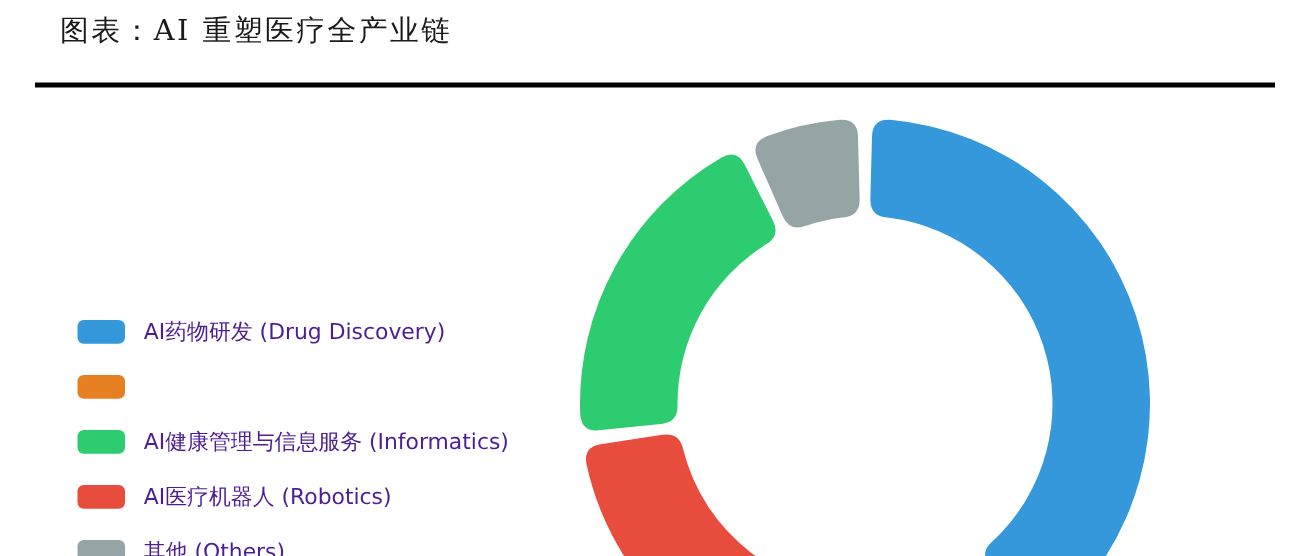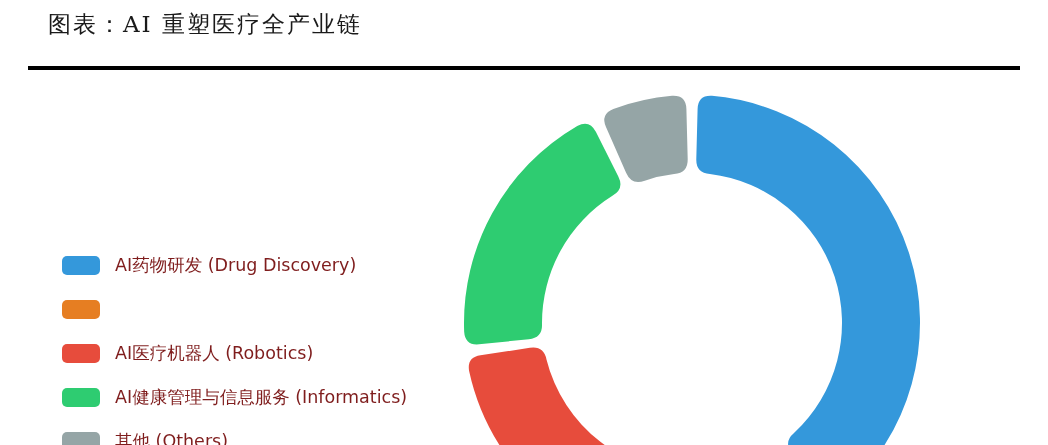--- a/index.html
+++ b/index.html
@@ -59,21 +59,21 @@
   }
   .legend-swatch {
     width: 38px;
     height: 19px;
     border-radius: 5px;
     flex: 0 0 auto;
   }
   .legend-label {
     margin-left: 15px;
     font-size: 17.5px;
-    color: #7f1d1d;
+    color: #4c1d95;
     white-space: nowrap;
     font-family: "DejaVu Sans", "Liberation Sans", sans-serif;
   }
 
   
   #donut-chart {
     position: absolute;
     left: 0;
     top: 0;
     width: 1048px;
@@ -107,27 +107,27 @@
   <div class="legend-item">
     <span class="legend-swatch" style="background: rgb(52, 152, 219);"></span>
     <span class="legend-label">AI药物研发 (Drug Discovery)</span>
   </div>
 
   <div class="legend-item">
     <span class="legend-swatch" style="background: rgb(230, 126, 34);"></span>
   </div>
 
   <div class="legend-item">
-    <span class="legend-swatch" style="background: rgb(231, 76, 60);"></span>
-    <span class="legend-label">AI医疗机器人 (Robotics)</span>
+    <span class="legend-swatch" style="background: rgb(46, 204, 113);"></span>
+    <span class="legend-label">AI健康管理与信息服务 (Informatics)</span>
   </div>
 
   <div class="legend-item">
-    <span class="legend-swatch" style="background: rgb(46, 204, 113);"></span>
-    <span class="legend-label">AI健康管理与信息服务 (Informatics)</span>
+    <span class="legend-swatch" style="background: rgb(231, 76, 60);"></span>
+    <span class="legend-label">AI医疗机器人 (Robotics)</span>
   </div>
 
   <div class="legend-item">
     <span class="legend-swatch" style="background: rgb(149, 165, 166);"></span>
     <span class="legend-label">其他 (Others)</span>
   </div>
 
 </div>
 
 </body></html>

